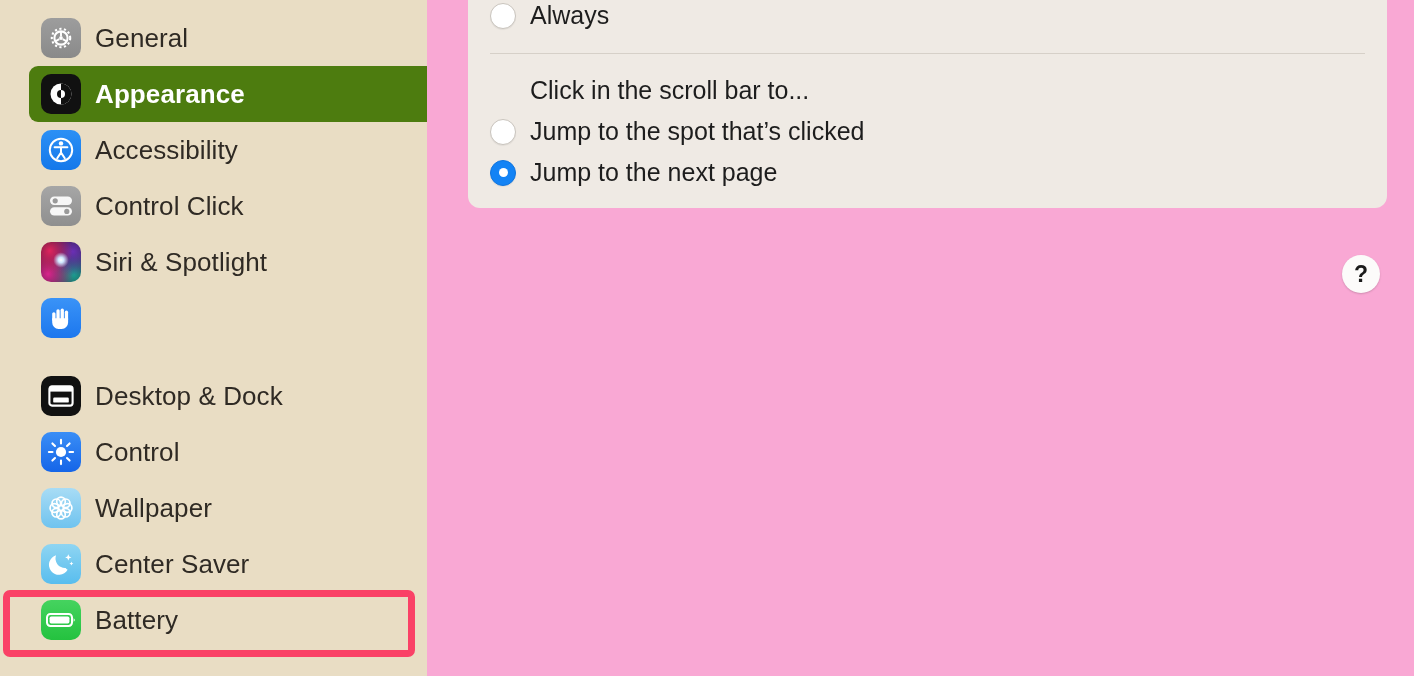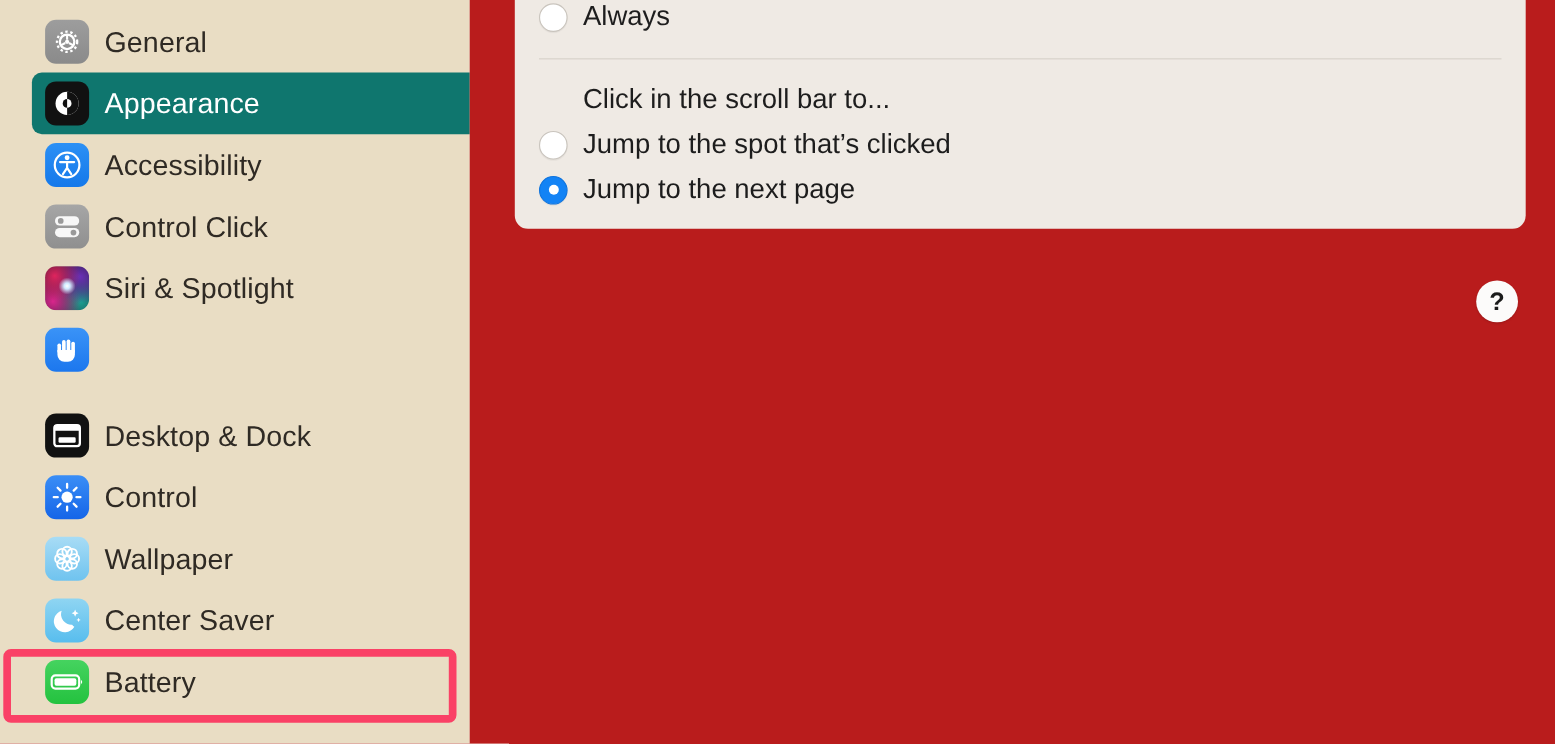--- a/index.html
+++ b/index.html
@@ -39,21 +39,22 @@
     align-items: center;
     height: 56px;
     border-radius: 9px;
     padding-left: 12px;
     gap: 14px;
     cursor: default;
     position: relative;
   }
 
   .nav-item.selected {
-    background: #0f766e;
+    background: #4d7c0f;
+    font-weight: bold;
   }
 
   .nav-label {
     font-size: 26px;
     color: #2f2a24;
     letter-spacing: 0.1px;
     white-space: nowrap;
   }
 
   .nav-item.selected .nav-label { color: #ffffff; }
@@ -103,21 +104,21 @@
     pointer-events: none;
     z-index: 30;
   }
 
   
   #content {
     position: absolute;
     left: 427px; top: 0;
     width: 987px;
     height: 676px;
-    background: #b91c1c;
+    background: #f9a8d4;
   }
 
   #settings-card {
     position: absolute;
     left: 41px;
     top: -60px;
     width: 919px;
     height: 268px;
     background: #EFEAE4;
     border-radius: 12px;

